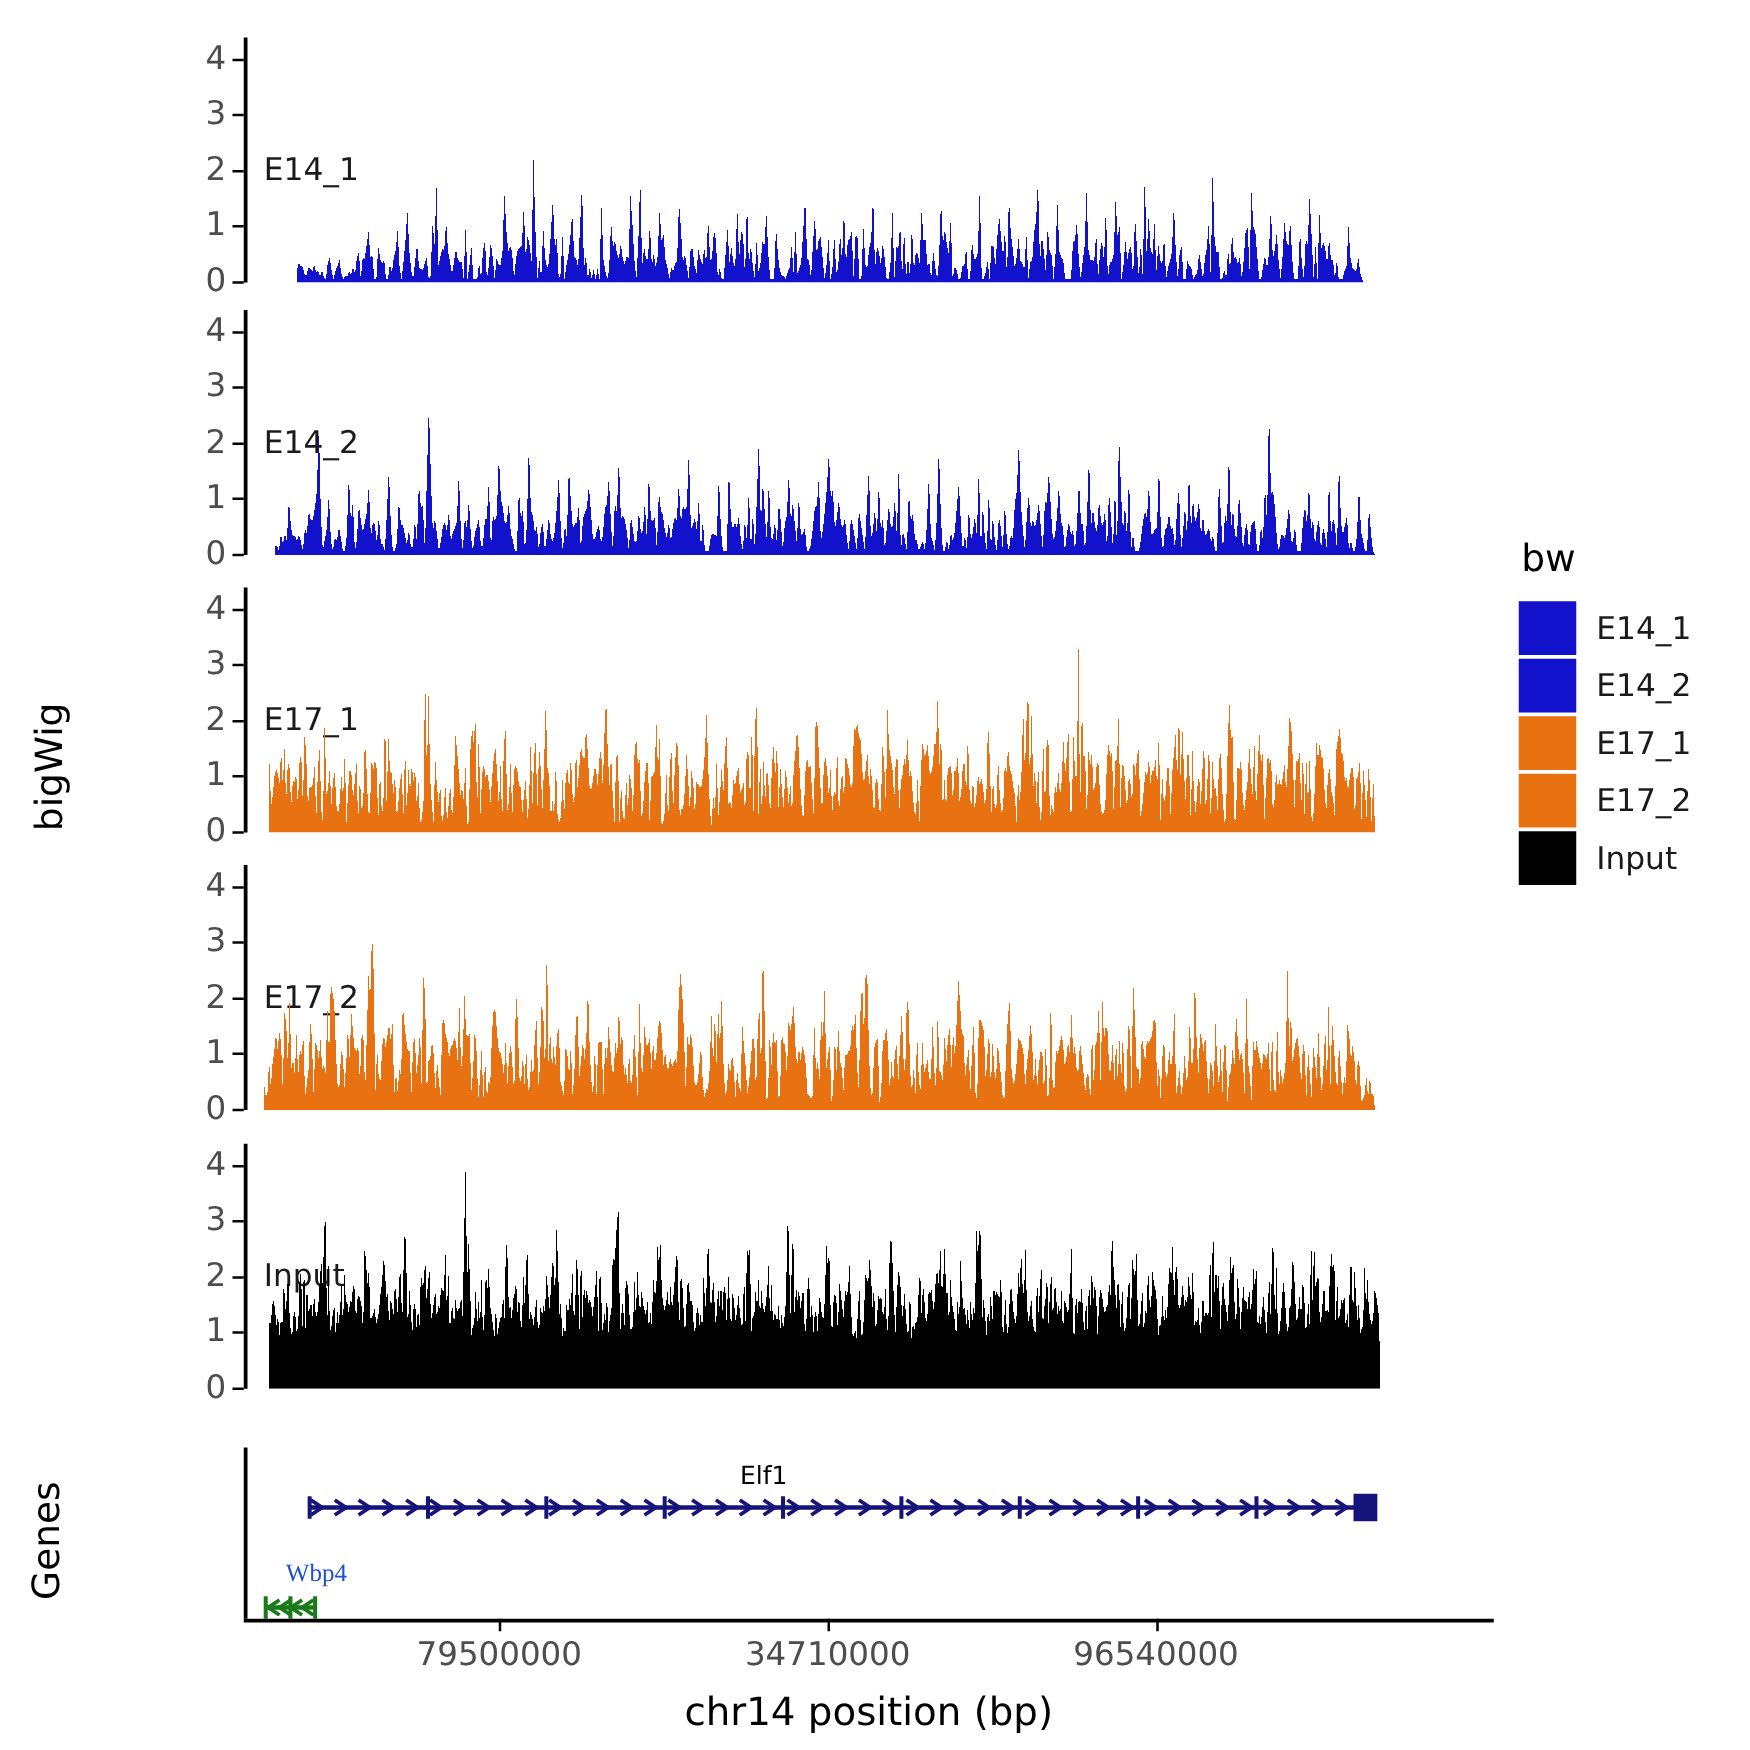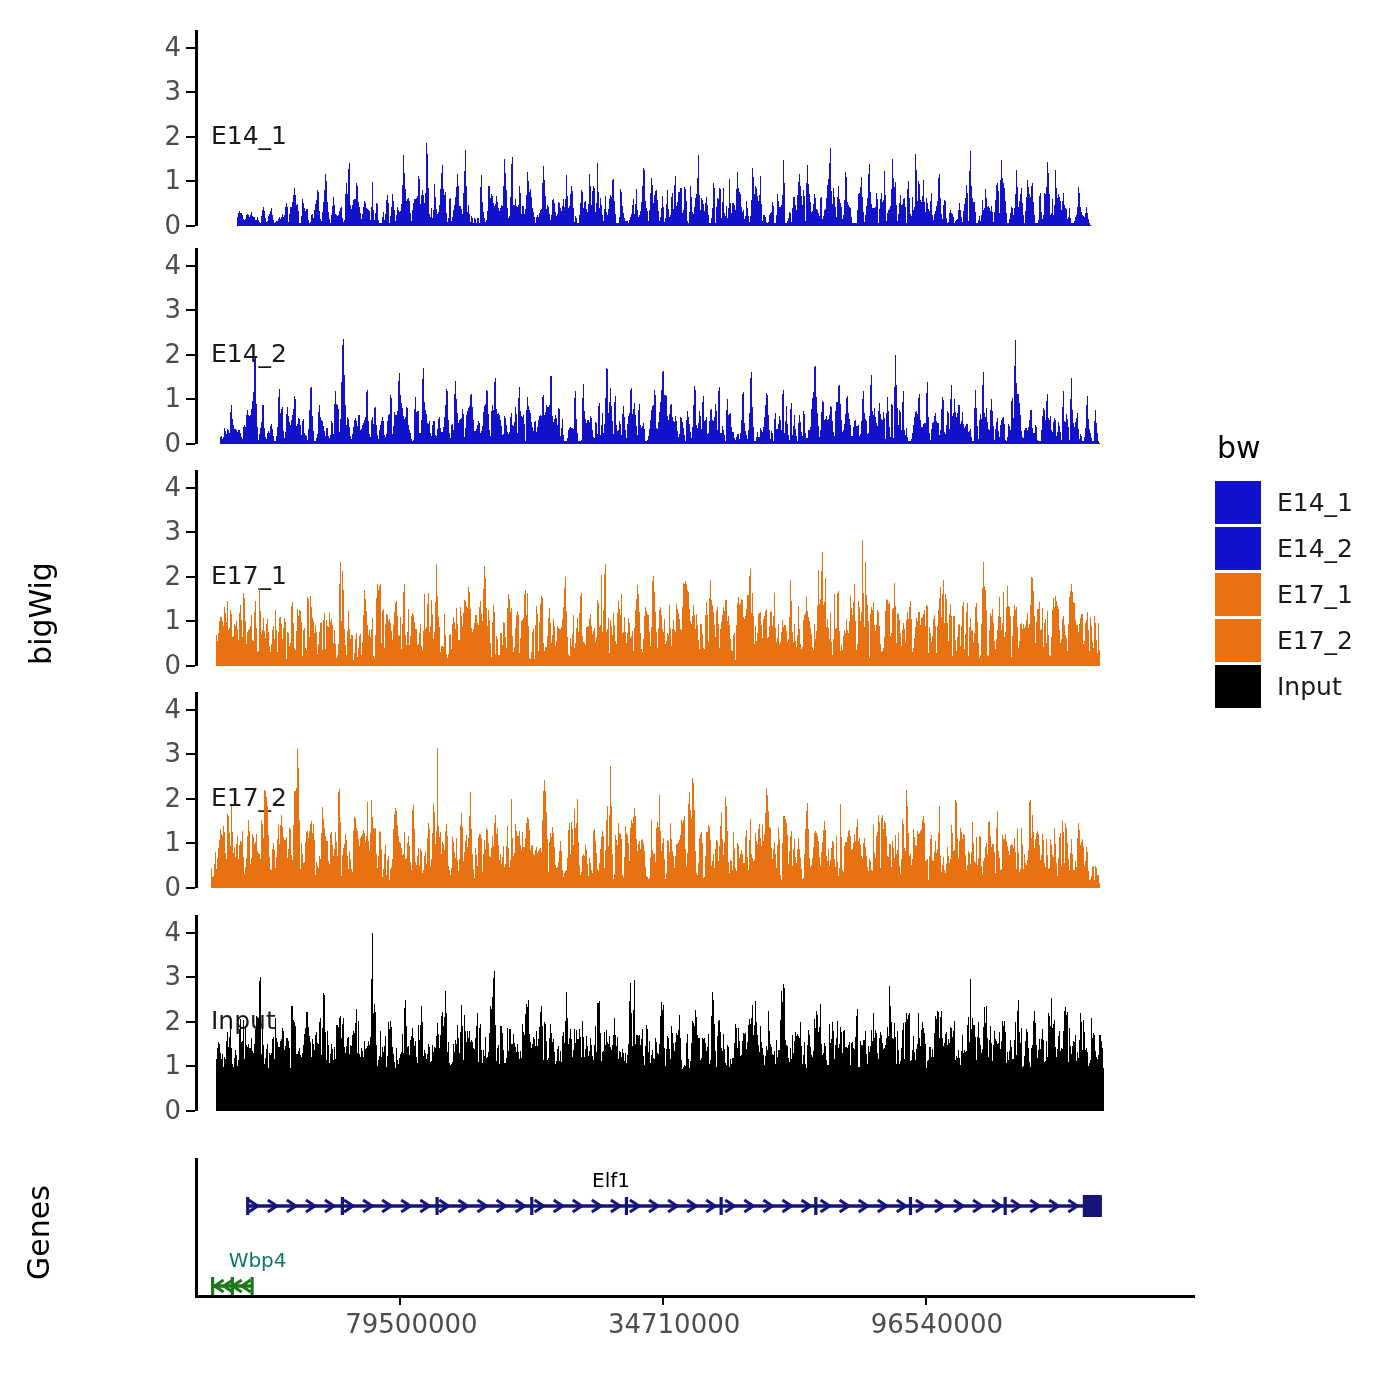--- a/index.html
+++ b/index.html
@@ -57,21 +57,21 @@
   }
   .gene-svg{position:absolute;left:0;top:0;width:100%;height:100%;}
 
   
   #xaxis-line{
     position:absolute;left:195px;top:1295px;width:1000px;height:3px;background:#000;
   }
   .xtick{position:absolute;top:1295px;width:2px;height:10px;background:#000;}
   .xlab{
     position:absolute;top:1309px;font-size:26px;color:#4d4d4d;
-    white-space:nowrap;transform:translateX(-50%);margin-left:12px;
+    white-space:nowrap;transform:translateX(-50%);
   }
   #xtitle{
     position:absolute;top:1352px;left:195px;width:1000px;
     text-align:center;font-size:31px;color:#000;
   }
 
   
   #legend{position:absolute;left:1215px;top:430px;}
   #legend-title{font-size:30px;color:#000;margin:0 0 14px 2px;}
   .legend-row{display:flex;align-items:center;height:46px;}
@@ -253,34 +253,35 @@
           <svg class="gene-svg" viewBox="0 0 937 40" preserveAspectRatio="none">
             <line x1="17.514018691588785" x2="56.92056074766355" y1="20" y2="20" stroke="#1A7A1A" stroke-width="3.5"></line>
             <path d="M 28.514018691588785 14 L 19.514018691588785 20 L 28.514018691588785 26" fill="none" stroke="#1A7A1A" stroke-width="3"></path>
             <path d="M 37.51401869158879 14 L 28.514018691588788 20 L 37.51401869158879 26" fill="none" stroke="#1A7A1A" stroke-width="3"></path>
             <path d="M 46.51401869158879 14 L 37.51401869158879 20 L 46.51401869158879 26" fill="none" stroke="#1A7A1A" stroke-width="3"></path>
             <path d="M 55.51401869158879 14 L 46.51401869158879 20 L 55.51401869158879 26" fill="none" stroke="#1A7A1A" stroke-width="3"></path>
             <rect x="15.914018691588785" y="11" width="3.2" height="18" fill="#1A7A1A"></rect>
             <rect x="35.617289719626164" y="11" width="3.2" height="18" fill="#1A7A1A"></rect>
             <rect x="55.320560747663556" y="11" width="3.2" height="18" fill="#1A7A1A"></rect>
           </svg>
-          <div class="gene-name" style="left: 33.6495px; top: -18px; color: #0f766e;">Wbp4</div>
+          <div class="gene-name" style="left: 33.6495px; top: -18px; color: #1d4ed8; font-family: Liberation Serif, serif;">Wbp4</div>
         </div>
       </div>
   </div>
 
   <div id="xaxis-line"></div>
   <div id="xaxis-ticks">
       <div class="xtick" style="left: 399.411px;"></div>
       <div class="xlab" style="left: 399.411px;">79500000</div>
       <div class="xtick" style="left: 662.121px;"></div>
       <div class="xlab" style="left: 662.121px;">34710000</div>
       <div class="xtick" style="left: 924.832px;"></div>
       <div class="xlab" style="left: 924.832px;">96540000</div>
     </div>
+  <div id="xtitle">chr14 position (bp)</div>
 
   <div id="legend">
     <div id="legend-title">bw</div>
     <div id="legend-items">
         <div class="legend-row">
           <div class="legend-swatch" style="background: rgb(18, 18, 204);"></div>
           <div class="legend-label">E14_1</div>
         </div>
         <div class="legend-row">
           <div class="legend-swatch" style="background: rgb(18, 18, 204);"></div>

